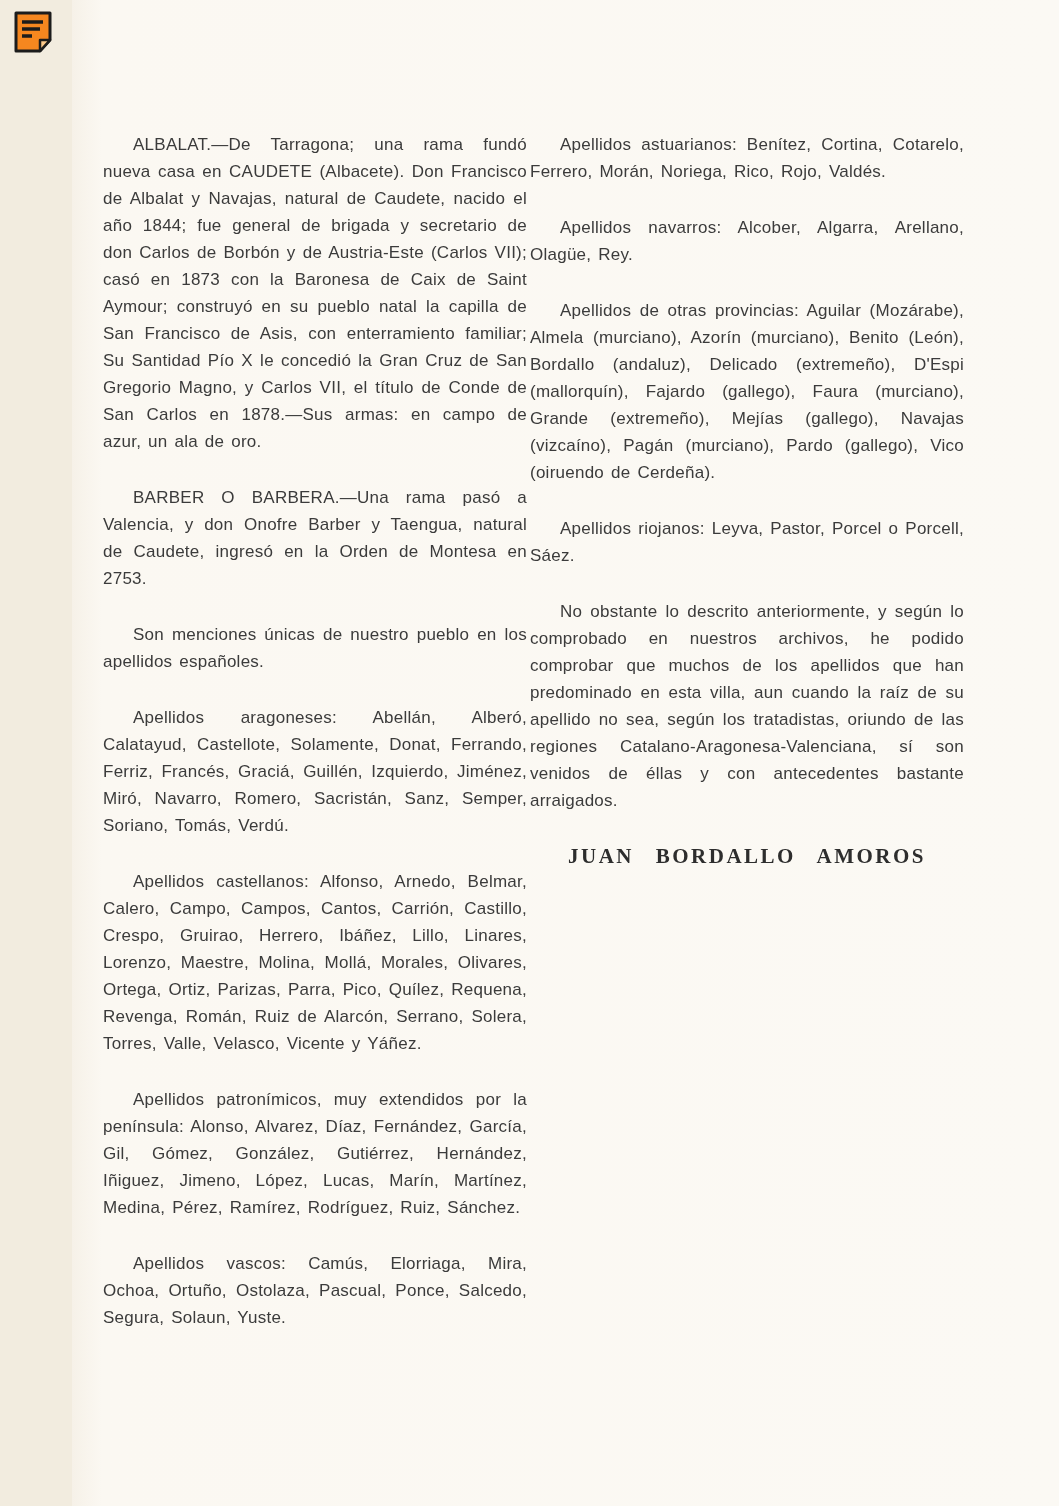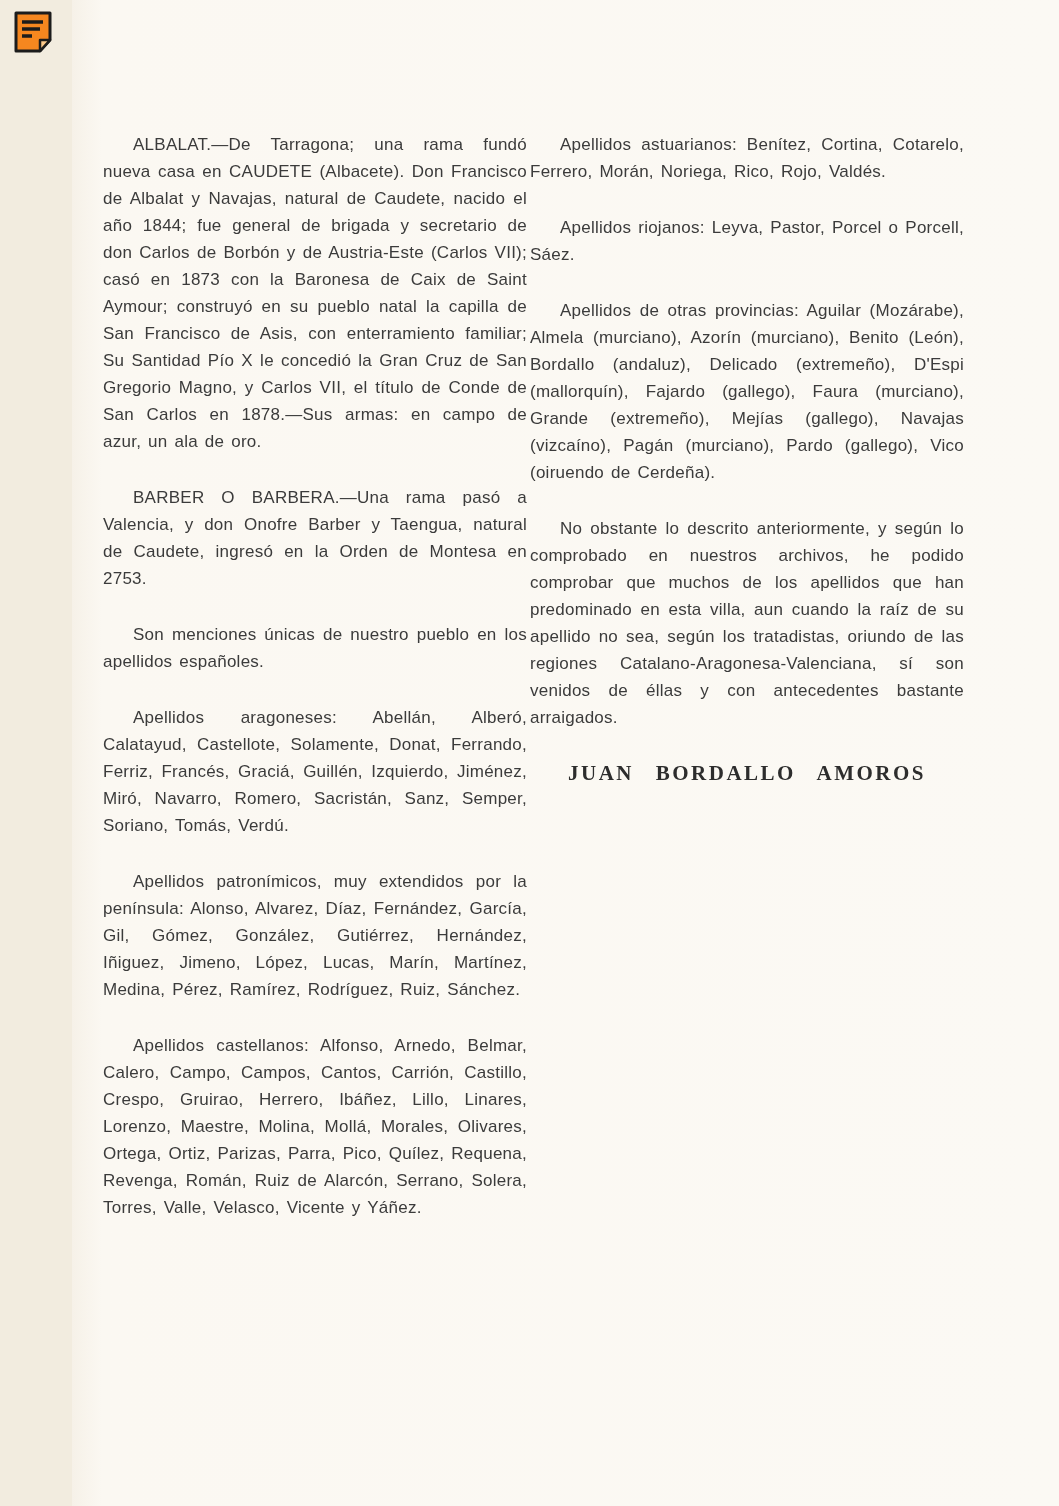--- a/index.html
+++ b/index.html
@@ -75,25 +75,27 @@
       <line x1="10" y1="19" x2="28" y2="19" stroke="#1c1c1c" stroke-width="3.5"></line>
       <line x1="10" y1="26" x2="20" y2="26" stroke="#1c1c1c" stroke-width="3.5"></line>
     </svg>
   </div>
 
   <div class="col col-left">
     <p>ALBALAT.—De Tarragona; una rama fundó nueva casa en CAUDETE (Albacete). Don Francisco de Albalat y Navajas, natural de Caudete, nacido el año 1844; fue general de brigada y secretario de don Carlos de Borbón y de Austria-Este (Carlos VII); casó en 1873 con la Baronesa de Caix de Saint Aymour; construyó en su pueblo natal la capilla de San Francisco de Asis, con enterramiento familiar; Su Santidad Pío X le concedió la Gran Cruz de San Gregorio Magno, y Carlos VII, el título de Conde de San Carlos en 1878.—Sus armas: en campo de azur, un ala de oro.</p>
     <p>BARBER O BARBERA.—Una rama pasó a Valencia, y don Onofre Barber y Taengua, natural de Caudete, ingresó en la Orden de Montesa en 2753.</p>
     <p>Son menciones únicas de nuestro pueblo en los apellidos españoles.</p>
     <p>Apellidos aragoneses: Abellán, Alberó, Calatayud, Castellote, Solamente, Donat, Ferrando, Ferriz, Francés, Graciá, Guillén, Izquierdo, Jiménez, Miró, Navarro, Romero, Sacristán, Sanz, Semper, Soriano, Tomás, Verdú.</p>
+    <p>Apellidos castellanos: Alfonso, Arnedo, Belmar, Calero, Campo, Campos, Cantos, Carrión, Castillo, Crespo, Gruirao, Herrero, Ibáñez, Lillo, Linares, Lorenzo, Maestre, Molina, Mollá, Morales, Olivares, Ortega, Ortiz, Parizas, Parra, Pico, Quílez, Requena, Revenga, Román, Ruiz de Alarcón, Serrano, Solera, Torres, Valle, Velasco, Vicente y Yáñez.</p>
     <p>Apellidos patronímicos, muy extendidos por la península: Alonso, Alvarez, Díaz, Fernández, García, Gil, Gómez, González, Gutiérrez, Hernández, Iñiguez, Jimeno, López, Lucas, Marín, Martínez, Medina, Pérez, Ramírez, Rodríguez, Ruiz, Sánchez.</p>
-    <p>Apellidos castellanos: Alfonso, Arnedo, Belmar, Calero, Campo, Campos, Cantos, Carrión, Castillo, Crespo, Gruirao, Herrero, Ibáñez, Lillo, Linares, Lorenzo, Maestre, Molina, Mollá, Morales, Olivares, Ortega, Ortiz, Parizas, Parra, Pico, Quílez, Requena, Revenga, Román, Ruiz de Alarcón, Serrano, Solera, Torres, Valle, Velasco, Vicente y Yáñez.</p>
+    <p>Apellidos vascos: Camús, Elorriaga, Mira, Ochoa, Ortuño, Ostolaza, Pascual, Ponce, Salcedo, Segura, Solaun, Yuste.</p>
   </div>
 
   <div class="col col-right">
     <p>Apellidos astuarianos: Benítez, Cortina, Cotarelo, Ferrero, Morán, Noriega, Rico, Rojo, Valdés.</p>
+    <p>Apellidos navarros: Alcober, Algarra, Arellano, Olagüe, Rey.</p>
+    <p>Apellidos de otras provincias: Aguilar (Mozárabe), Almela (murciano), Azorín (murciano), Benito (León), Bordallo (andaluz), Delicado (extremeño), D'Espi (mallorquín), Fajardo (gallego), Faura (murciano), Grande (extremeño), Mejías (gallego), Navajas (vizcaíno), Pagán (murciano), Pardo (gallego), Vico (oiruendo de Cerdeña).</p>
     <p>Apellidos riojanos: Leyva, Pastor, Porcel o Porcell, Sáez.</p>
-    <p>Apellidos de otras provincias: Aguilar (Mozárabe), Almela (murciano), Azorín (murciano), Benito (León), Bordallo (andaluz), Delicado (extremeño), D'Espi (mallorquín), Fajardo (gallego), Faura (murciano), Grande (extremeño), Mejías (gallego), Navajas (vizcaíno), Pagán (murciano), Pardo (gallego), Vico (oiruendo de Cerdeña).</p>
     <p>No obstante lo descrito anteriormente, y según lo comprobado en nuestros archivos, he podido comprobar que muchos de los apellidos que han predominado en esta villa, aun cuando la raíz de su apellido no sea, según los tratadistas, oriundo de las regiones Catalano-Aragonesa-Valenciana, sí son venidos de éllas y con antecedentes bastante arraigados.</p>
     <div class="signature">JUAN BORDALLO AMOROS</div>
   </div>
 
 </div>
 
 </body></html>

